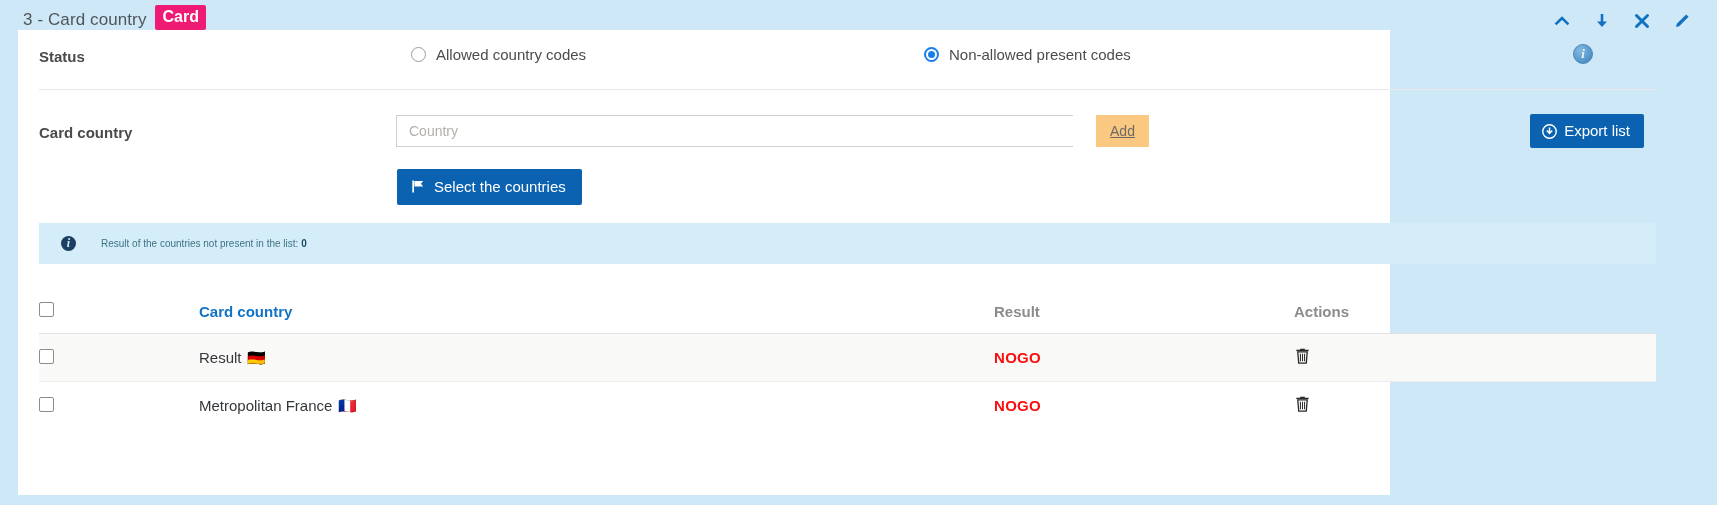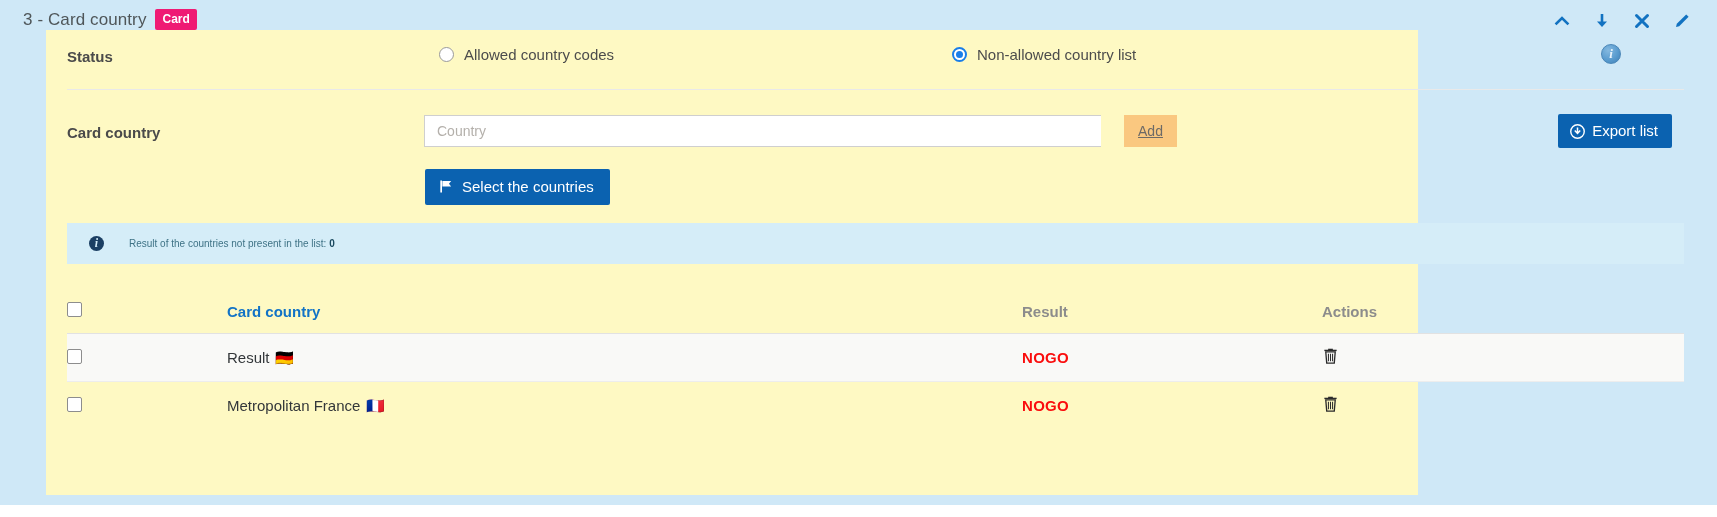--- a/index.html
+++ b/index.html
@@ -42,21 +42,21 @@
     color: #4f5659;
     font-weight: 400;
     letter-spacing: .1px;
     white-space: nowrap;
   }
   .badge-card {
     display: inline-block;
     margin-left: 9px;
     background: #ef1a74;
     color: #ffffff;
-    font-size: 12px;
+    font-size: 16px;
     font-weight: bold;
     line-height: 1;
     padding: 4px 7px 5px 7px;
     border-radius: 2px;
     vertical-align: 2px;
     margin-top: 30px;
   }
   .header-actions {
     margin-left: auto;
     display: flex;
@@ -67,25 +67,25 @@
   .hdr-icon {
     color: #1272c1;
     line-height: 0;
     cursor: pointer;
     display: inline-flex;
   }
 
   
   .panel {
     position: absolute;
-    left: 46px;
+    left: 18px;
     top: 30px;
     width: 1372px;
     height: 465px;
-    background: #fef9c3;
+    background: #ffffff;
     box-sizing: border-box;
   }
 
   
   .row-status {
     position: absolute;
     left: 0;
     top: 0;
     width: 1657px;
     height: 60px;
@@ -400,21 +400,21 @@
     <div class="row-status">
       <div class="lbl-status">Status</div>
 
       <div class="radio-group radio-allowed">
         <span class="radio"></span>
         <span class="radio-label">Allowed country codes</span>
       </div>
 
       <div class="radio-group radio-nonallowed">
         <span class="radio checked"></span>
-        <span class="radio-label">Non-allowed country list</span>
+        <span class="radio-label">Non-allowed present codes</span>
       </div>
 
       <div class="info-circle">i</div>
       <div class="divider"></div>
     </div>
 
     <div class="row-input">
       <div class="lbl-cardcountry">Card country</div>
 
       <div class="input-wrap">

